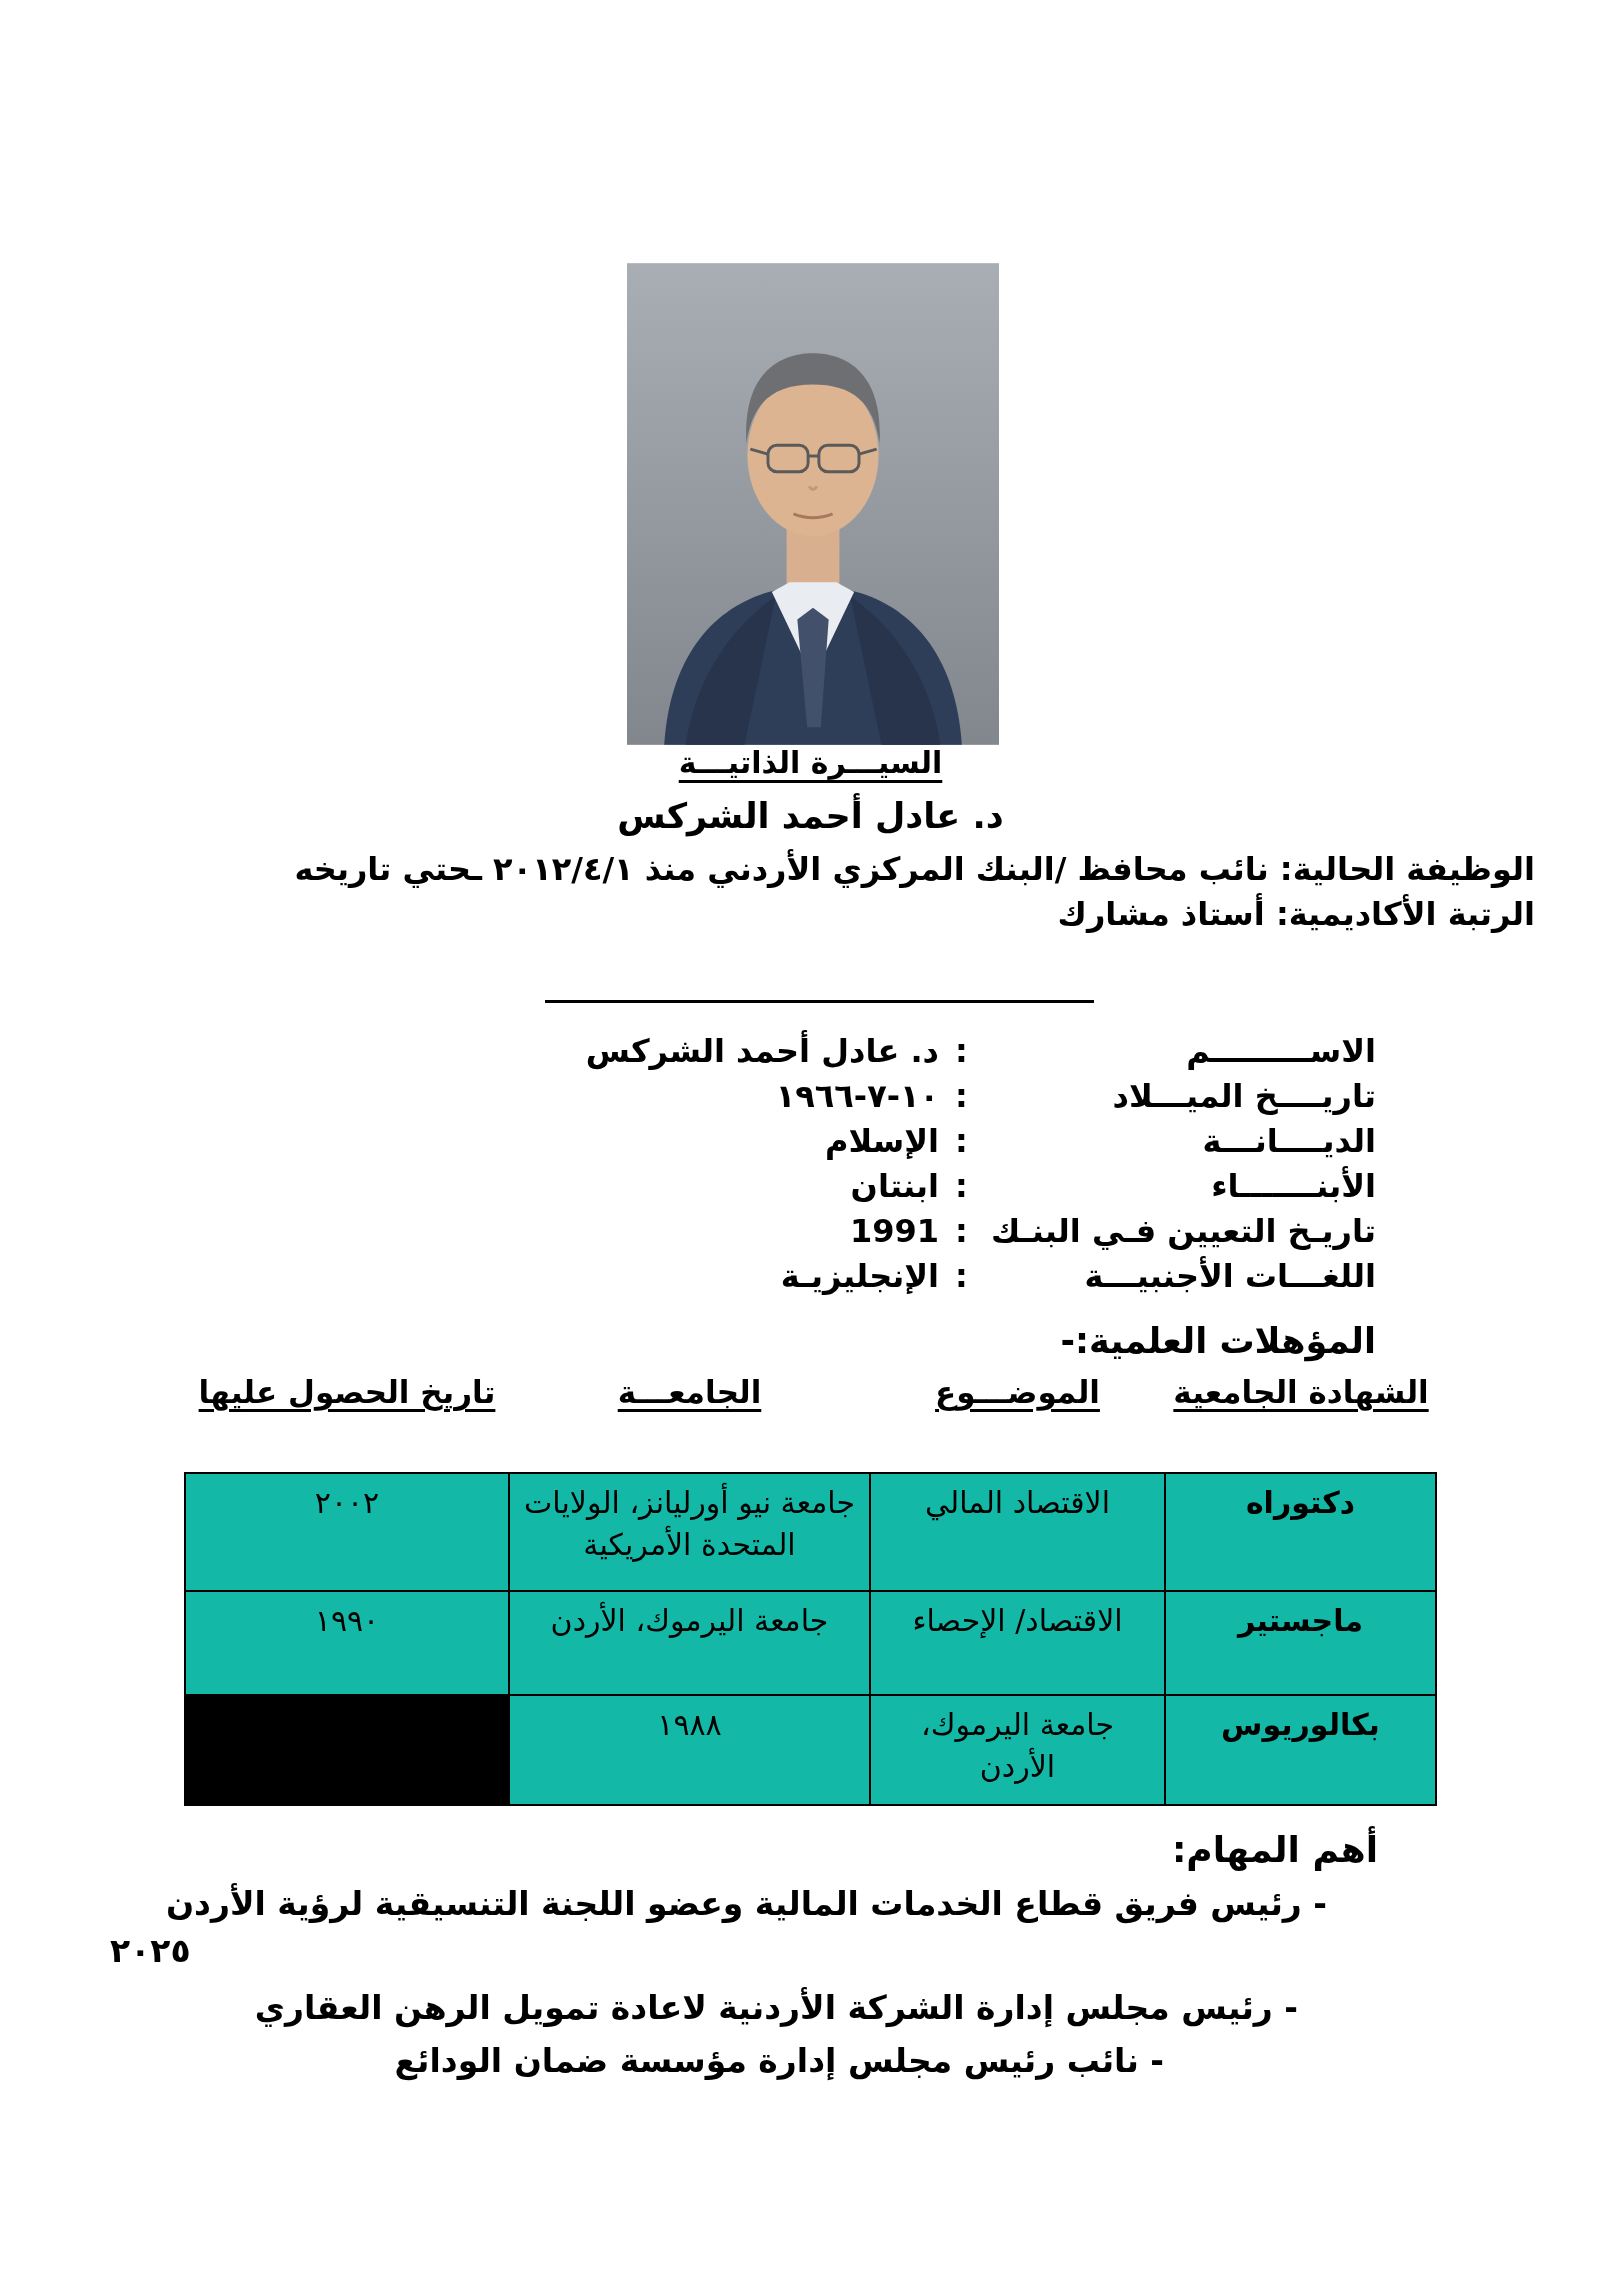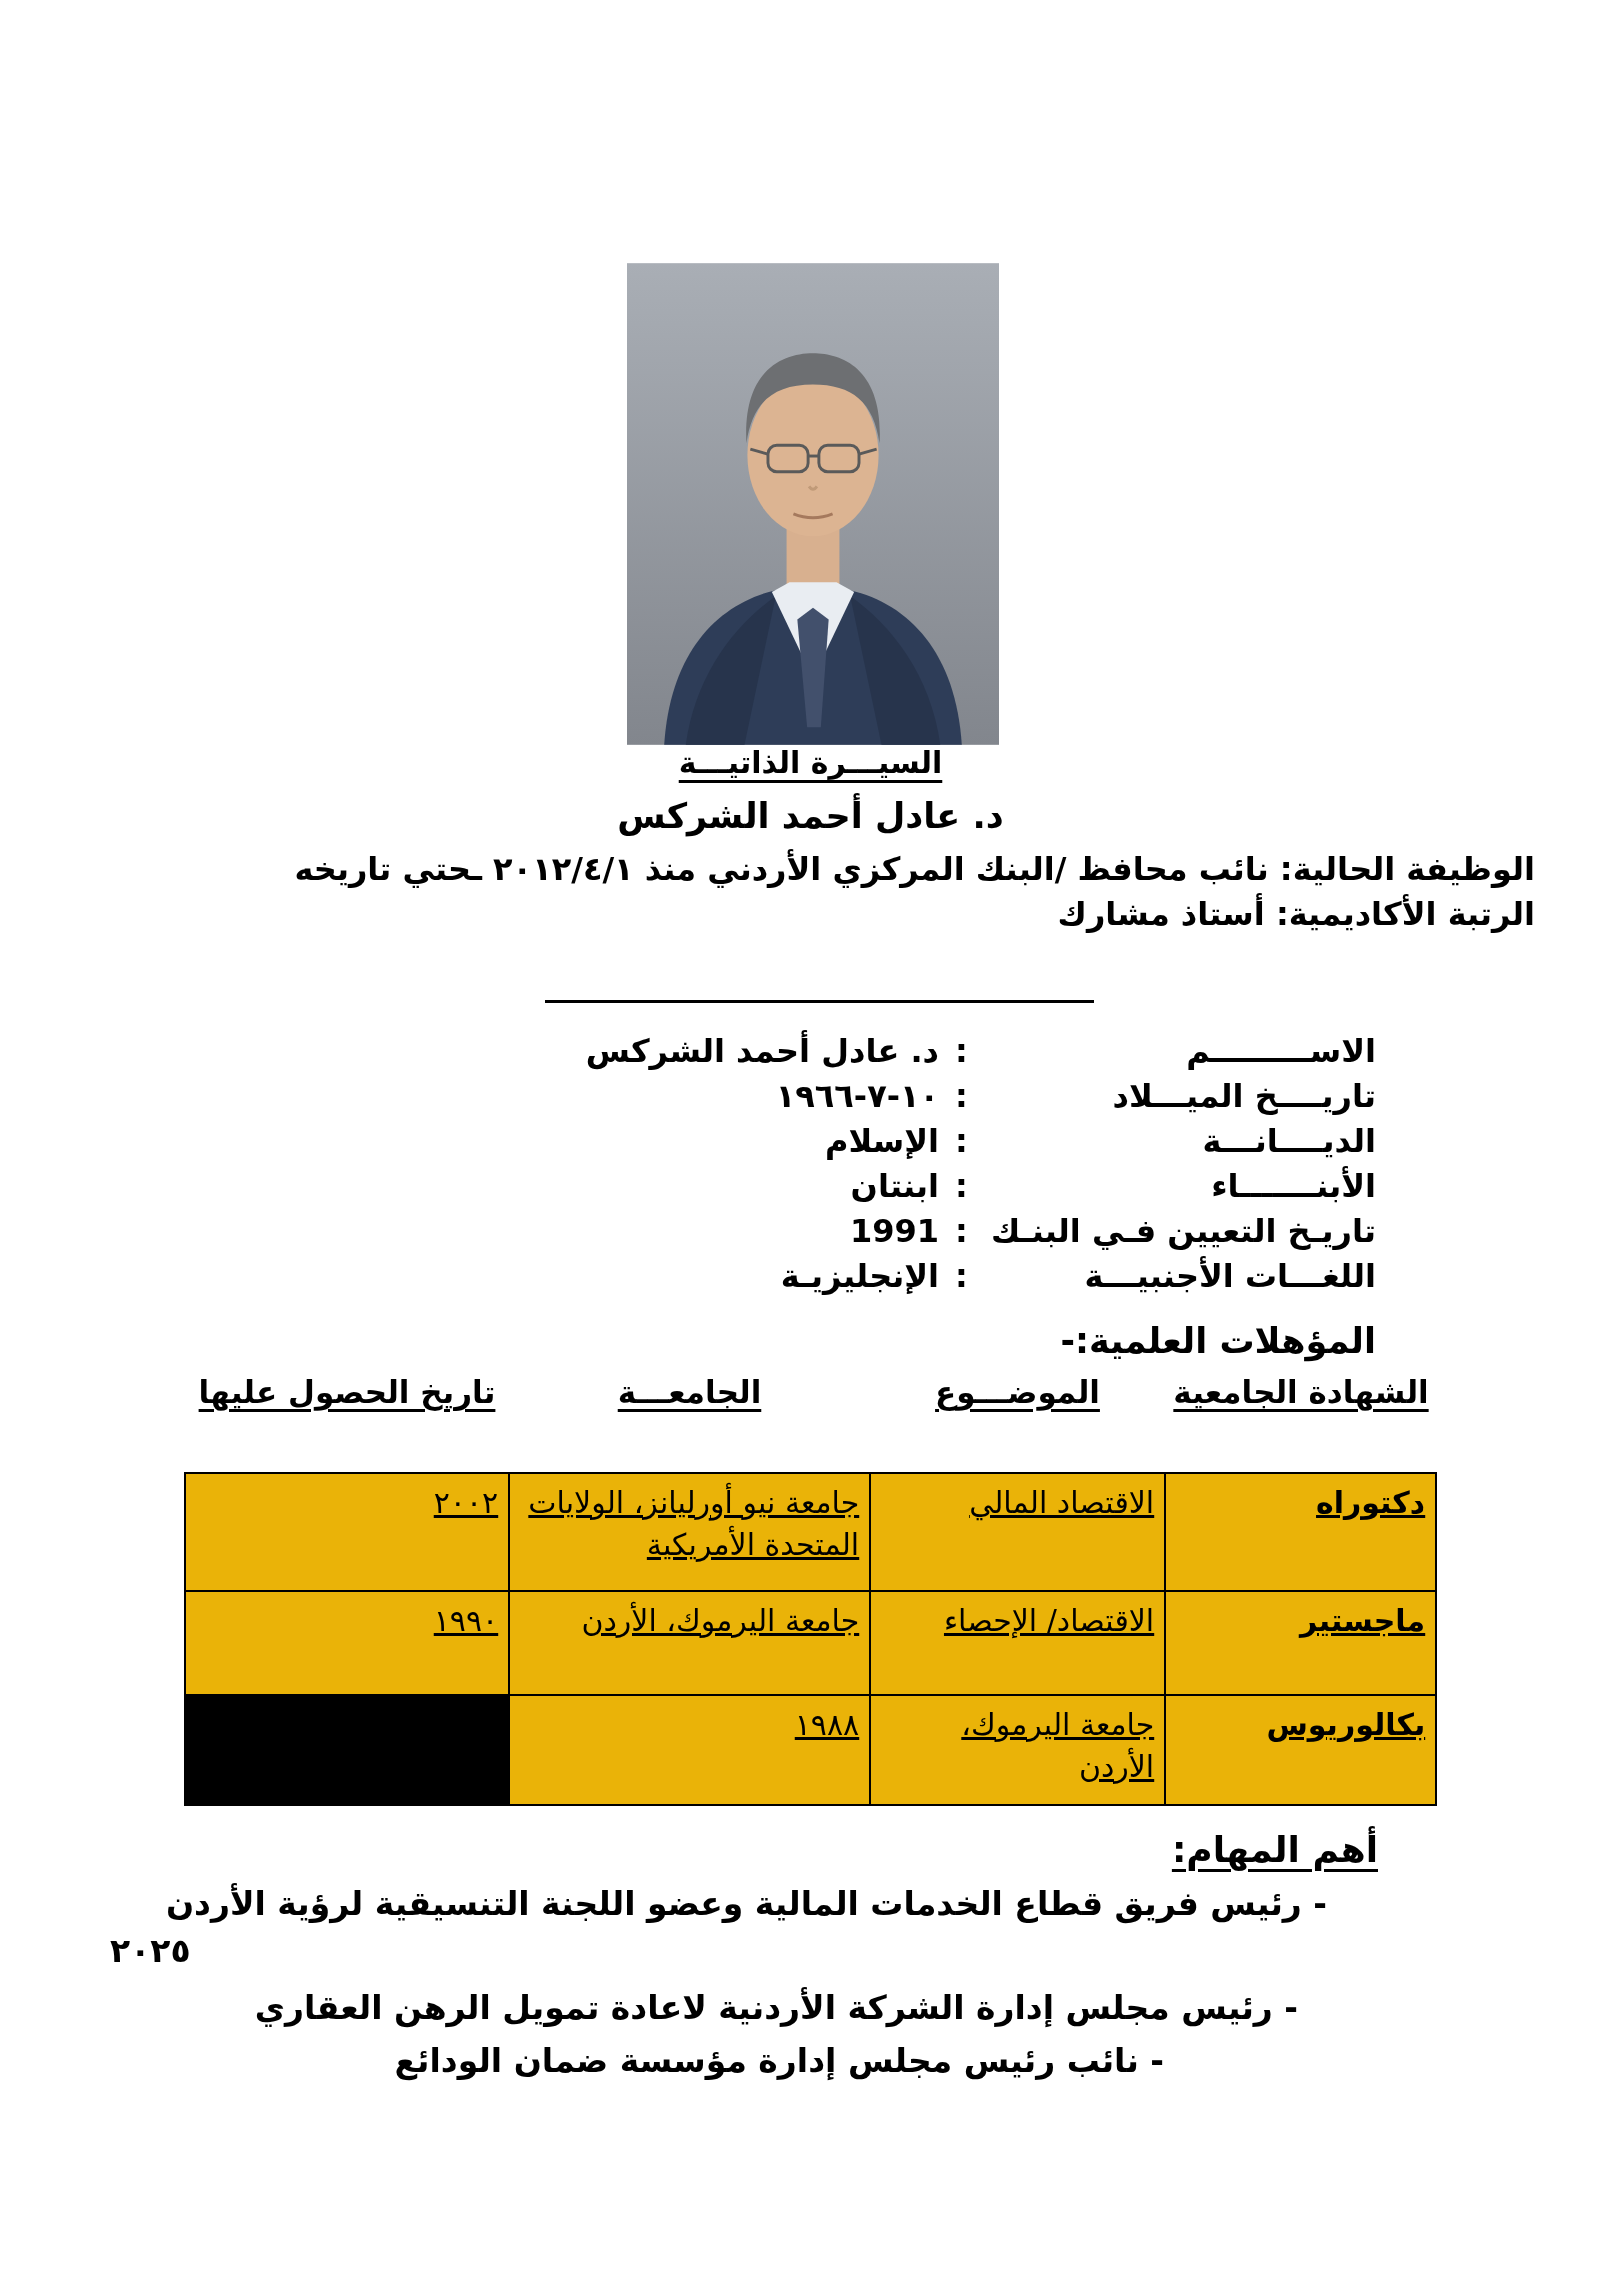--- a/index.html
+++ b/index.html
@@ -38,26 +38,26 @@
   .table-headers { position:absolute; top:1374px; left:184px; width:1253px;
                    display:grid; grid-template-columns:272px 295px 361px 324px;
                    direction:rtl; font-size:31px; font-weight:bold; text-align:center; }
   .table-headers .u { text-decoration:underline; text-decoration-thickness:2.9px; text-underline-offset:5.9px;text-align:center; }
 
   .qual-table { position:absolute; top:1472px; left:184px; width:1253px;
                 display:grid; grid-template-columns:269px 293px 359px 322px;
                 grid-template-rows:116px 102px 108px;
                 background:#000; gap:2px; border:2px solid #000;
                 direction:rtl; font-size:30px; }
-  .cell { background:#eab308; text-align:right; padding:7.8px 9.8px 0; line-height:1.4;text-decoration:underline; }
+  .cell { background:#14b8a6; text-align:center; padding:7.8px 9.8px 0; line-height:1.4; }
   .cell.degree { font-weight:bold; }
 
   .tasks-heading { position:absolute; top:1829px; right:243px; direction:rtl;
                    font-size:36px; font-weight:bold; }
-  .tasks-heading .u { text-decoration:underline; text-decoration-thickness:2.9px; text-underline-offset:6.9px; }
+  .tasks-heading .u { text-decoration-thickness:2.9px; text-underline-offset:6.9px; }
 
   .task { position:absolute; direction:rtl; text-align:right; font-size:33px;
           font-weight:bold; white-space:nowrap; }
   .task-1  { top:1884px; right:294px; }
   .task-1b { position:absolute; top:1931px; left:110px; direction:rtl;
              font-size:33px; font-weight:bold; }
   .task-2  { top:1988px; right:323px; }
   .task-3  { top:2041px; right:457px; }
 </style>
 </head>

